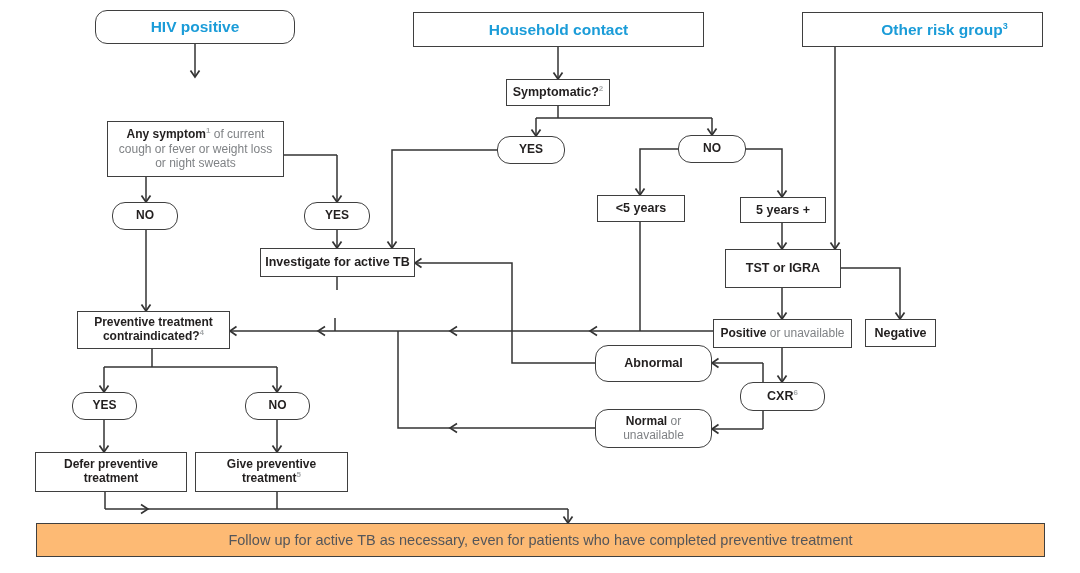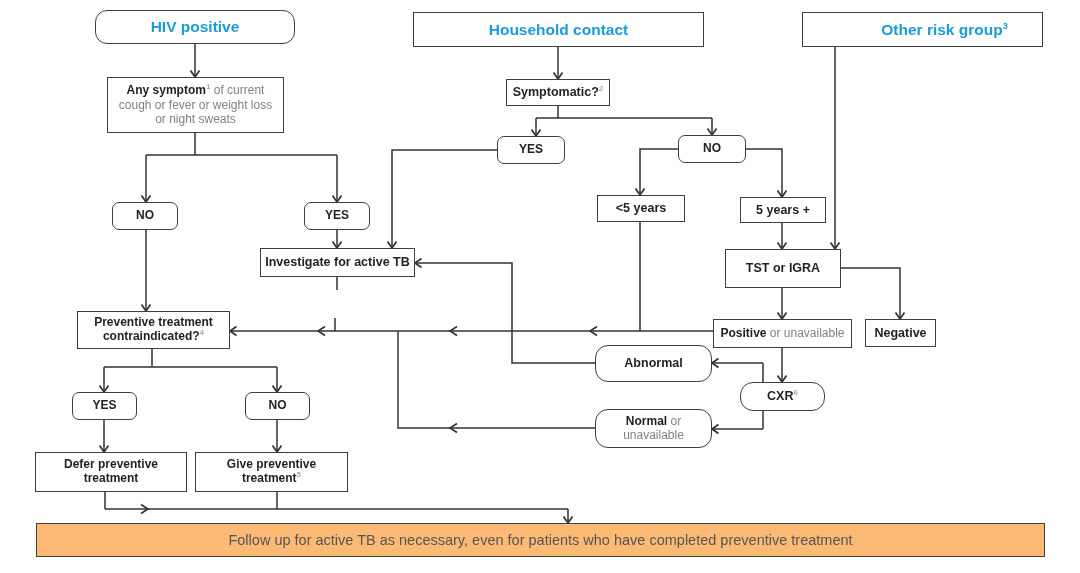--- a/index.html
+++ b/index.html
@@ -6,30 +6,30 @@
   #canvas{position:relative;width:1080px;height:573px;background:#fff;
           font-family:"Liberation Sans",sans-serif;overflow:hidden;}
   #edges{position:absolute;left:0;top:0;z-index:0;}
   .edge{fill:none;stroke:#333333;stroke-width:1.5;}
   .chev{fill:none;stroke:#333333;stroke-width:1.6;}
   .node{position:absolute;z-index:1;background:#ffffff;border:1.5px solid #3f3f3f;
         display:flex;align-items:center;justify-content:center;text-align:center;
         box-sizing:border-box;color:#221f1f;font-size:12.5px;font-weight:bold;
         line-height:1.15;}
   .head{font-size:15.5px;color:#1b9cd8;border-width:1.6px;}
-  .pill{border-radius:7px;font-size:12px;}
+  .pill{border-radius:13px;font-size:12px;}
   .round{border-radius:13px;}
   .mixed{font-weight:normal;color:#7f8285;}
   .mixed b{color:#221f1f;}
   sup{font-size:8px;color:#a6a9ab;font-weight:bold;line-height:0;}
   .head sup{color:#1b9cd8;font-size:9px;}
   .bar{position:absolute;z-index:1;background:#fdba74;border:1.5px solid #3f3f3f;
        display:flex;align-items:center;justify-content:center;box-sizing:border-box;
        color:#54565a;font-size:14.5px;font-weight:normal;}
-  .sym{font-size:12px;padding:2px 4px;line-height:1.2;}
+  .sym{font-size:12px;padding:2px 4px;line-height:1.2;margin-top:44px;}
 </style>
 </head>
 <body>
 
 <div id="canvas">
 
   <svg id="edges" width="1080" height="573" viewBox="0 0 1080 573">
     <defs>
       <marker id="arr" viewBox="0 0 12 12" refX="9" refY="6" markerWidth="12" markerHeight="12" markerUnits="userSpaceOnUse" orient="auto">
         <path d="M2.5,1.5 L9,6 L2.5,10.5" fill="none" stroke="#333333" stroke-width="1.7"></path>

